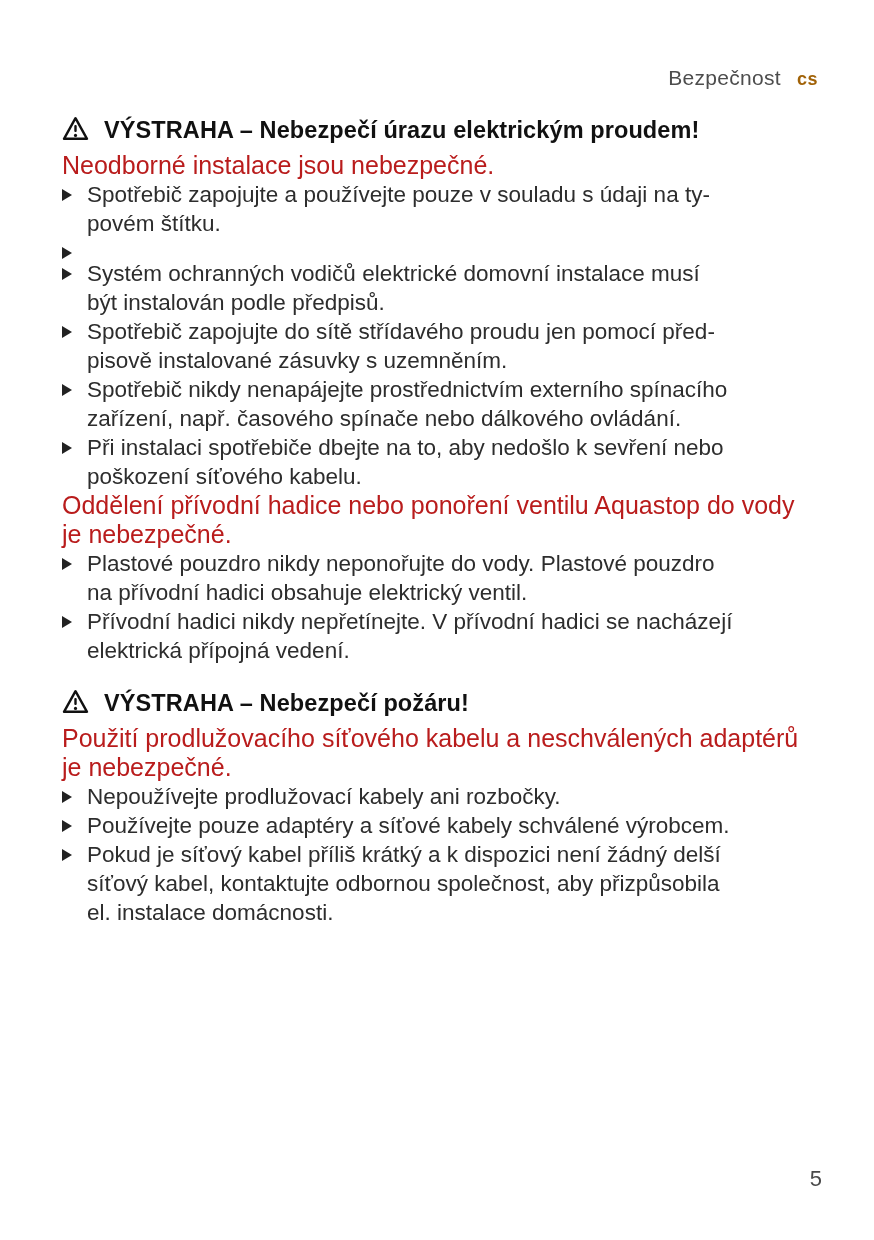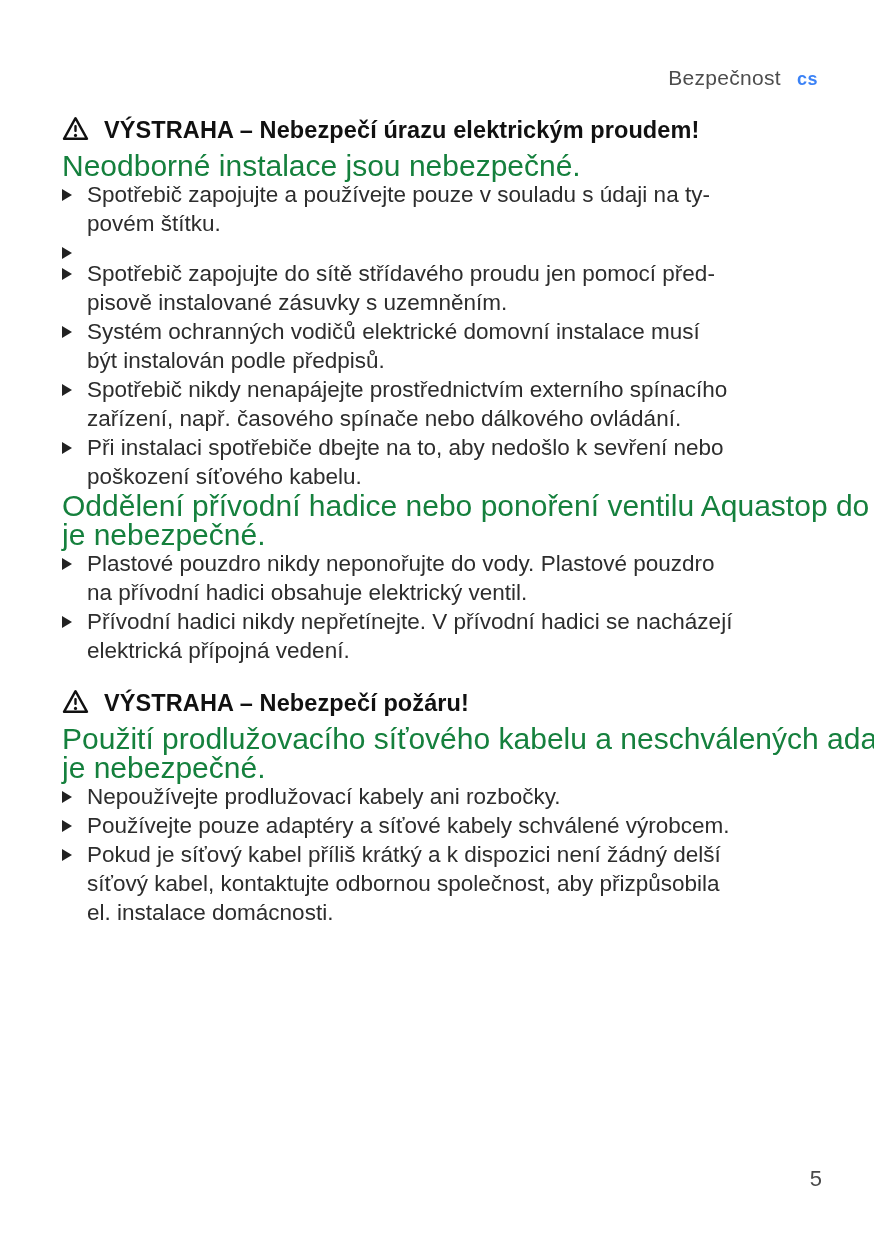--- a/index.html
+++ b/index.html
@@ -27,21 +27,21 @@
     height: 26px;
   }
   .runhead .section-name {
     font-size: 21px;
     color: #4d4d4d;
     letter-spacing: 0.3px;
   }
   .runhead .lang {
     font-size: 18px;
     font-weight: bold;
-    color: #3b82f6;
+    color: #a16207;
     letter-spacing: 0.5px;
   }
   
   .warn-heading {
     display: flex;
     align-items: center;
     gap: 15px;
     margin-top: 22px;
     margin-bottom: 5px;
     height: 32px;
@@ -49,23 +49,23 @@
   .warn-heading .htext {
     font-size: 23.5px;
     font-weight: bold;
     color: #111111;
     letter-spacing: 0.1px;
     white-space: pre;
   }
   .warn-icon { width: 27px; height: 25px; flex: 0 0 auto; }
   
   .para {
-    font-size: 30px;
+    font-size: 25px;
     line-height: 29px;
-    color: #15803d;
+    color: #b91c1c;
     white-space: pre;
   }
   ul.blist { list-style: none; }
   li.bullet {
     display: flex;
     align-items: flex-start;
   }
   .tri {
     flex: 0 0 auto;
     width: 0; height: 0;
@@ -116,27 +116,27 @@
     <li class="bullet">
       <span class="tri"></span>
       <span class="btext">Spotřebič zapojujte a používejte pouze v souladu s údaji na ty-
 povém štítku.</span>
     </li>
     <li class="bullet">
       <span class="tri"></span>
     </li>
     <li class="bullet">
       <span class="tri"></span>
-      <span class="btext">Spotřebič zapojujte do sítě střídavého proudu jen pomocí před-
-pisově instalované zásuvky s uzemněním.</span>
+      <span class="btext">Systém ochranných vodičů elektrické domovní instalace musí
+být instalován podle předpisů.</span>
     </li>
     <li class="bullet">
       <span class="tri"></span>
-      <span class="btext">Systém ochranných vodičů elektrické domovní instalace musí
-být instalován podle předpisů.</span>
+      <span class="btext">Spotřebič zapojujte do sítě střídavého proudu jen pomocí před-
+pisově instalované zásuvky s uzemněním.</span>
     </li>
     <li class="bullet">
       <span class="tri"></span>
       <span class="btext">Spotřebič nikdy nenapájejte prostřednictvím externího spínacího
 zařízení, např. časového spínače nebo dálkového ovládání.</span>
     </li>
     <li class="bullet">
       <span class="tri"></span>
       <span class="btext">Při instalaci spotřebiče dbejte na to, aby nedošlo k sevření nebo
 poškození síťového kabelu.</span>

